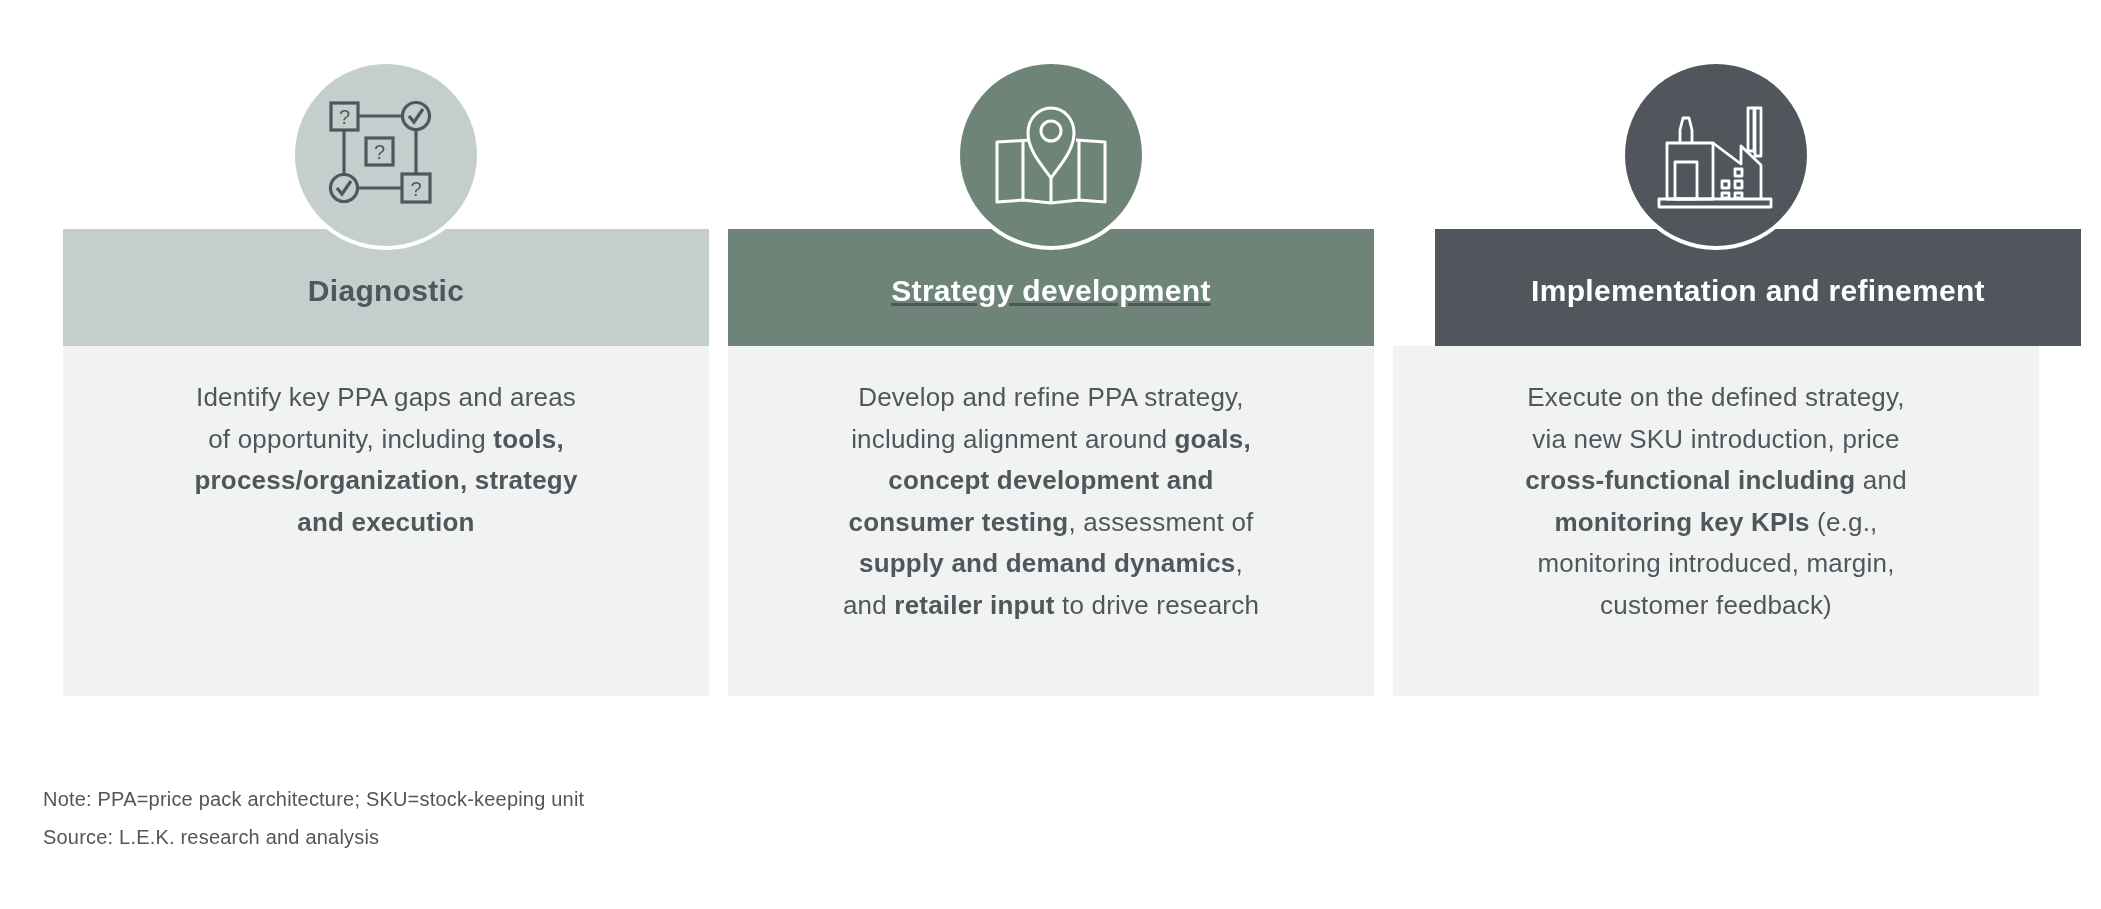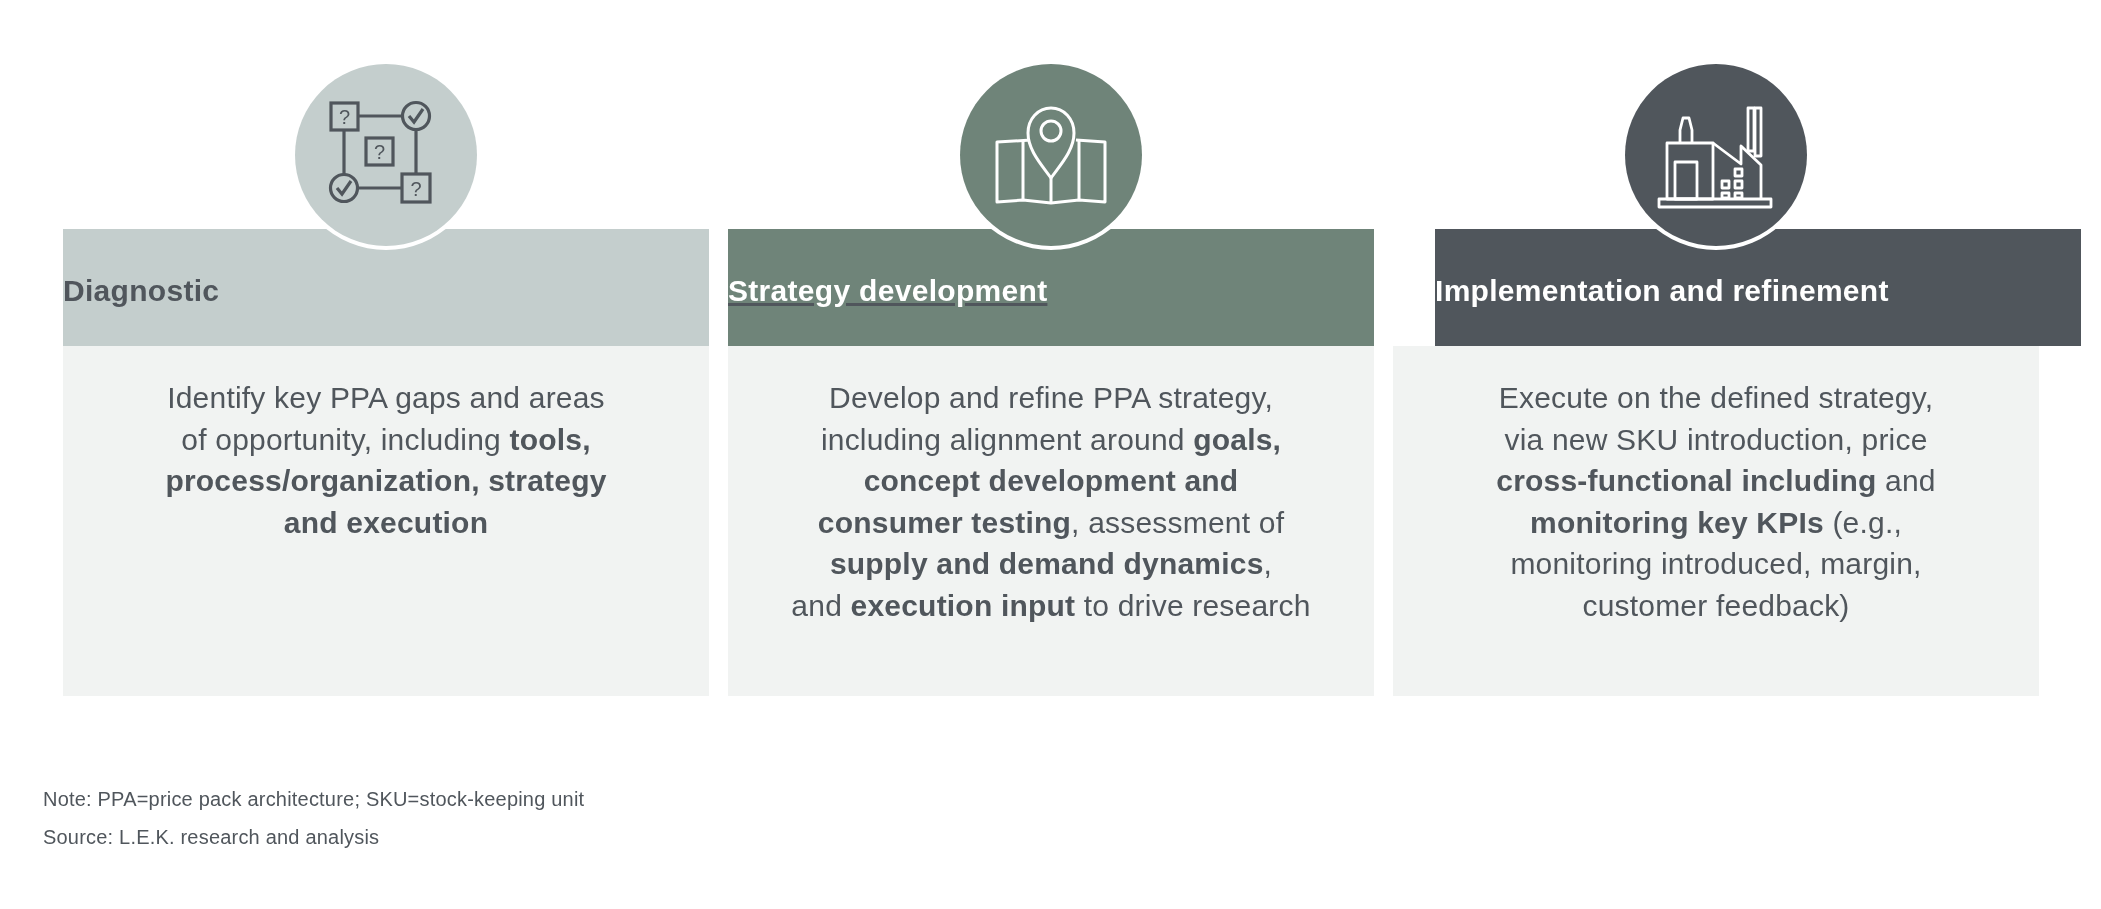--- a/index.html
+++ b/index.html
@@ -1,24 +1,24 @@
 <!DOCTYPE html>
 <html><head>
 <meta charset="utf-8">
 <style>
   html, body { margin: 0; padding: 0; background: #ffffff; }
   body { width: 2101px; height: 909px; position: relative; overflow: hidden;
          font-family: "Liberation Sans", "DejaVu Sans", sans-serif; color: #50565c; }
   .card { position: absolute; top: 229px; width: 646px; height: 467px; }
   .card-header { position: absolute; left: 0; top: 0; width: 100%; height: 117px;
-                 display: flex; align-items: center; justify-content: flex-start; padding-top: 2px; box-sizing: border-box; }
+                 display: flex; align-items: center; justify-content: center; padding-top: 2px; box-sizing: border-box; }
   .card-title { font-size: 30px; font-weight: bold; letter-spacing: 0.3px; position: relative; z-index: 3; top: 2px; }
   .card-body { position: absolute; left: 0; top: 117px; width: 100%; height: 350px; background: #f1f3f2;
                box-sizing: border-box; padding-top: 31px; text-align: center; }
-  .line { font-size: 30px; line-height: 41.5px; white-space: nowrap; letter-spacing: 0.2px; }
+  .line { font-size: 26px; line-height: 41.5px; white-space: nowrap; letter-spacing: 0.2px; }
   .line b { font-weight: bold; }
   .icon-circle { position: absolute; width: 182px; height: 182px; border-radius: 50%;
                  top: 64px; box-sizing: border-box; z-index: 2;
                  box-shadow: 0 0 0 4px #ffffff; display: flex; align-items: center; justify-content: center; }
   .icon-circle svg { width: 130px; height: 130px; }
   .note { position: absolute; left: 43px; top: 780px; font-size: 20px; line-height: 38px; letter-spacing: 0.2px; }
 </style>
 </head>
 <body>
 
@@ -61,21 +61,21 @@
 <div class="card" style="left:728px;">
   <div class="card-header" style="background:#6f8479;text-decoration:underline;">
     <span class="card-title" style="color:#ffffff;">Strategy development</span>
   </div>
   <div class="card-body">
       <div class="line"><span>Develop and refine PPA strategy,</span></div>
       <div class="line"><span>including alignment around </span><b>goals,</b></div>
       <div class="line"><b>concept development and</b></div>
       <div class="line"><b>consumer testing</b><span>, assessment of</span></div>
       <div class="line"><b>supply and demand dynamics</b><span>,</span></div>
-      <div class="line"><span>and </span><b>execution input</b><span> to drive research</span></div>
+      <div class="line"><span>and </span><b>retailer input</b><span> to drive research</span></div>
     </div>
 </div>
 <div class="icon-circle" style="left:960px; background:#6f8479;">
   <svg viewBox="0 0 130 130" fill="none" stroke="#ffffff" stroke-width="3" stroke-linejoin="round">
 
     <polyline points="45,50 11,52 11,112 37,110 65,113 93,110 119,112 119,52 90,50"></polyline>
     <line x1="37" y1="51" x2="37" y2="110"></line>
     <line x1="93" y1="51" x2="93" y2="110"></line>
     <line x1="65" y1="88" x2="65" y2="113"></line>
 

